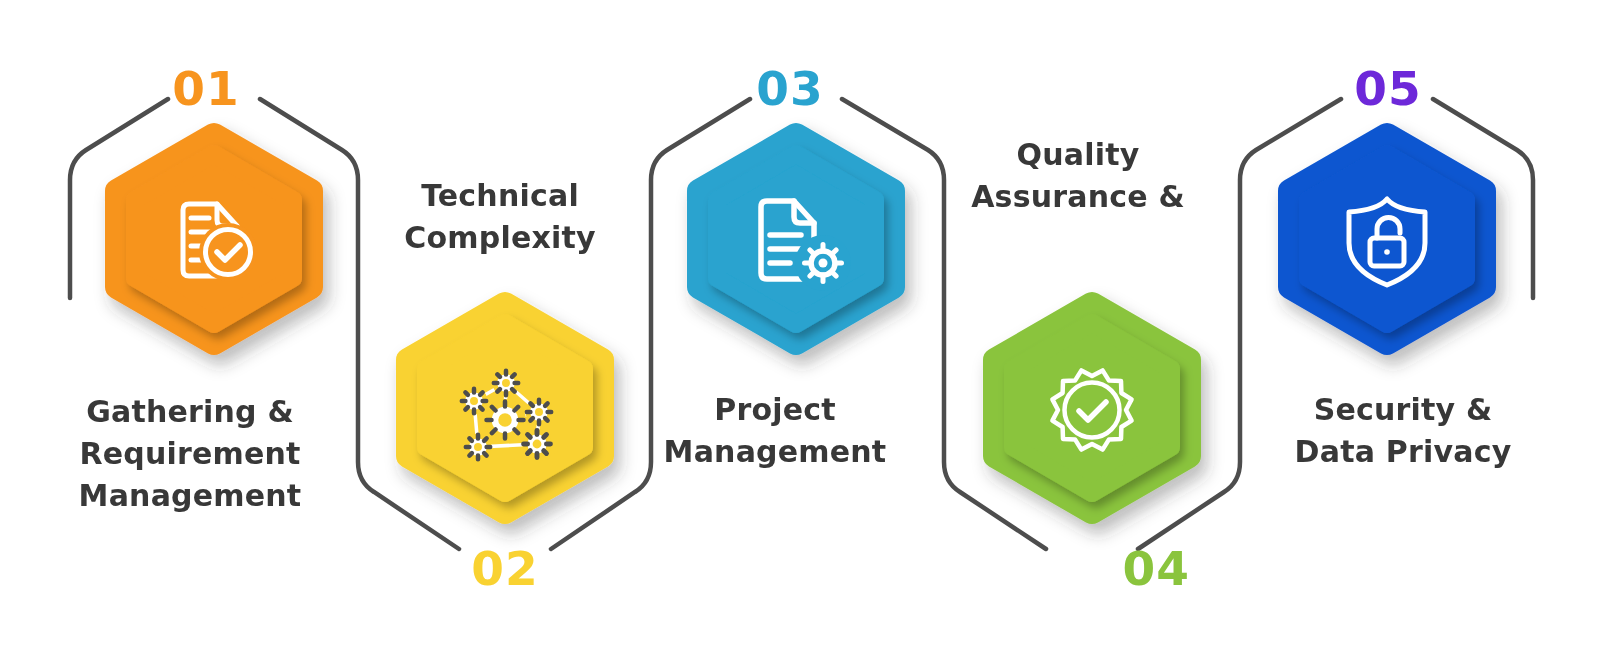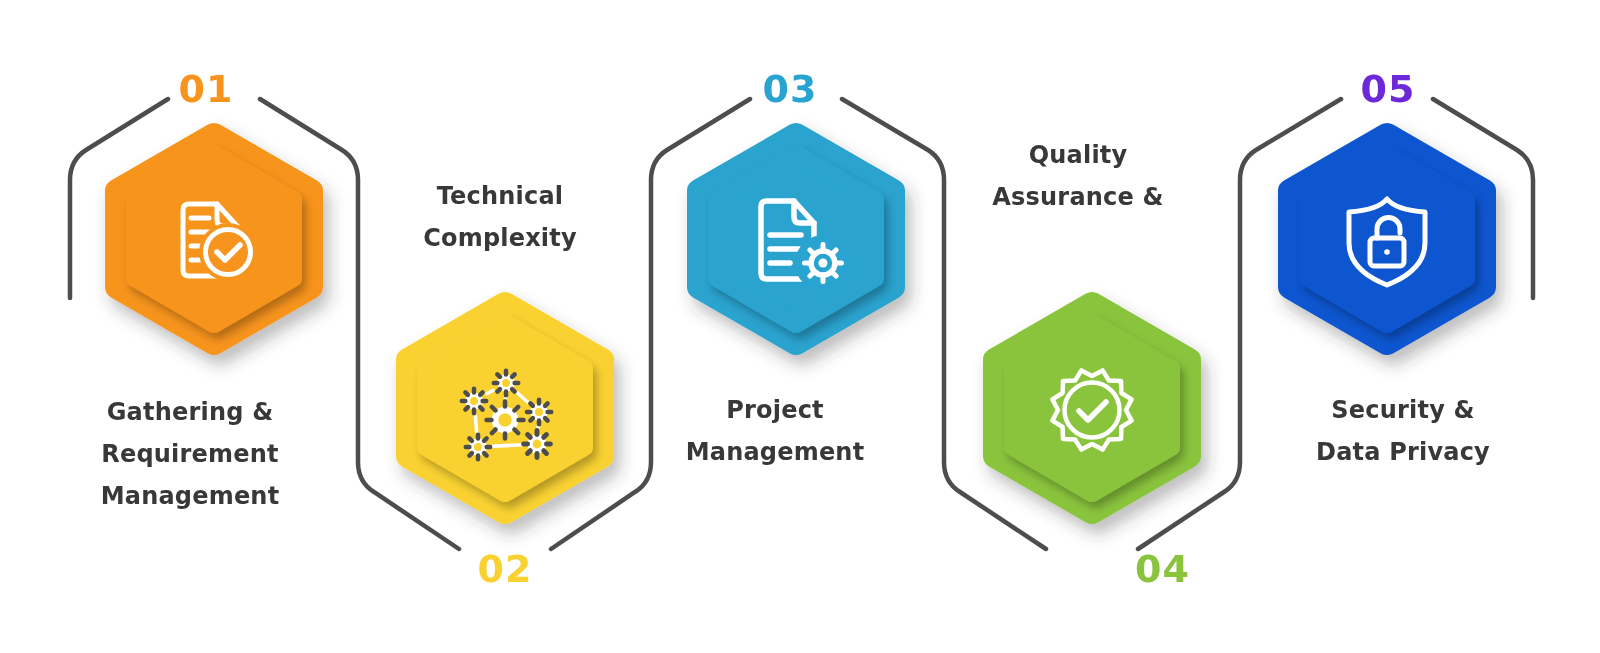--- a/index.html
+++ b/index.html
@@ -6,23 +6,23 @@
   .canvas{position:relative;width:1600px;height:653px;overflow:hidden;
           background:var(--bg,#ffffff);
           font-family:"DejaVu Sans","Liberation Sans",sans-serif;}
   .connectors{position:absolute;left:0;top:0;}
   .connectors path{fill:none;stroke:var(--line,#4d4d4d);stroke-width:4.5;stroke-linecap:round;}
   .step{display:contents;}
   .hex{position:absolute;width:290px;height:310px;overflow:visible;}
   .hexouter{fill:var(--hex);stroke:var(--hex);stroke-width:24;stroke-linejoin:round;}
   .hexinner{fill:var(--hex);stroke:var(--hex);stroke-width:18;stroke-linejoin:round;}
   .icon{stroke:#fff;fill:none;stroke-linecap:round;stroke-linejoin:round;}
-  .num{position:absolute;width:200px;text-align:center;font-size:38px;font-weight:bold;
+  .num{position:absolute;width:200px;text-align:center;font-size:47px;font-weight:bold;
        letter-spacing:1px;line-height:52px;}
-  .label{position:absolute;width:320px;text-align:center;font-size:24px;font-weight:bold;
+  .label{position:absolute;width:320px;text-align:center;font-size:30px;font-weight:bold;
          color:var(--text,#383838);line-height:42px;letter-spacing:.2px;}
 </style>
 </head>
 <body>
 
 <div class="canvas" style="--bg: #ffffff; --line: #4d4d4d; --text: #383838;">
 
   
   <svg class="connectors" width="1600" height="653" viewBox="0 0 1600 653">
     <defs>

